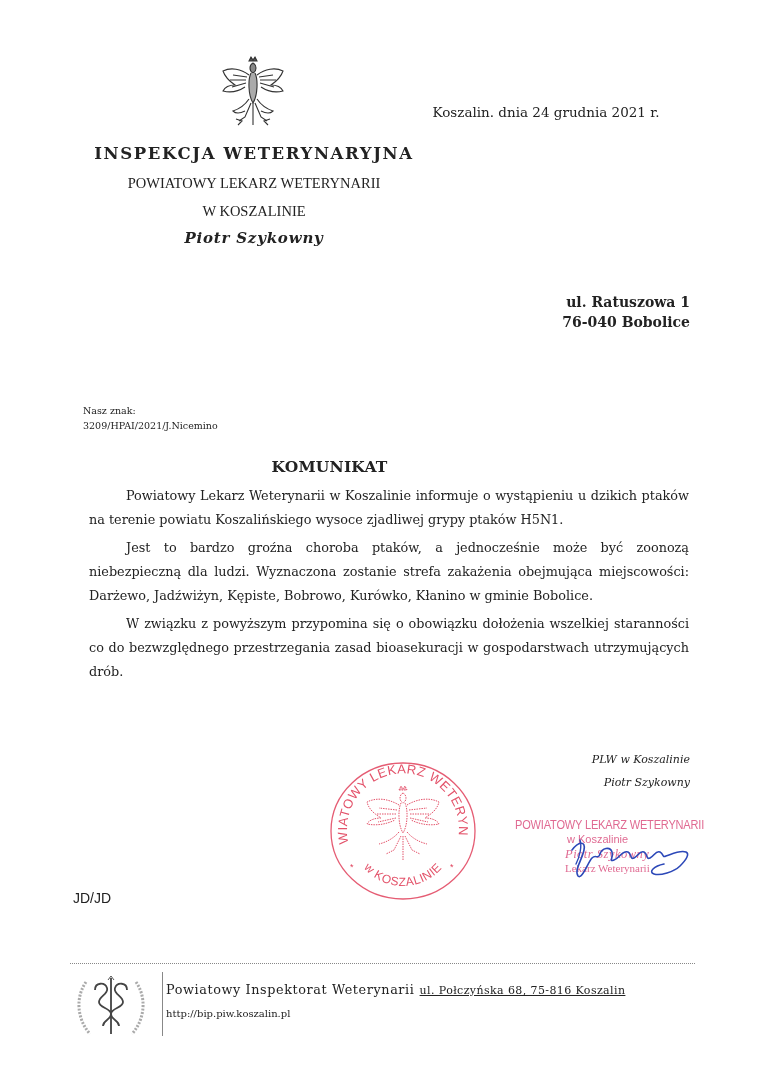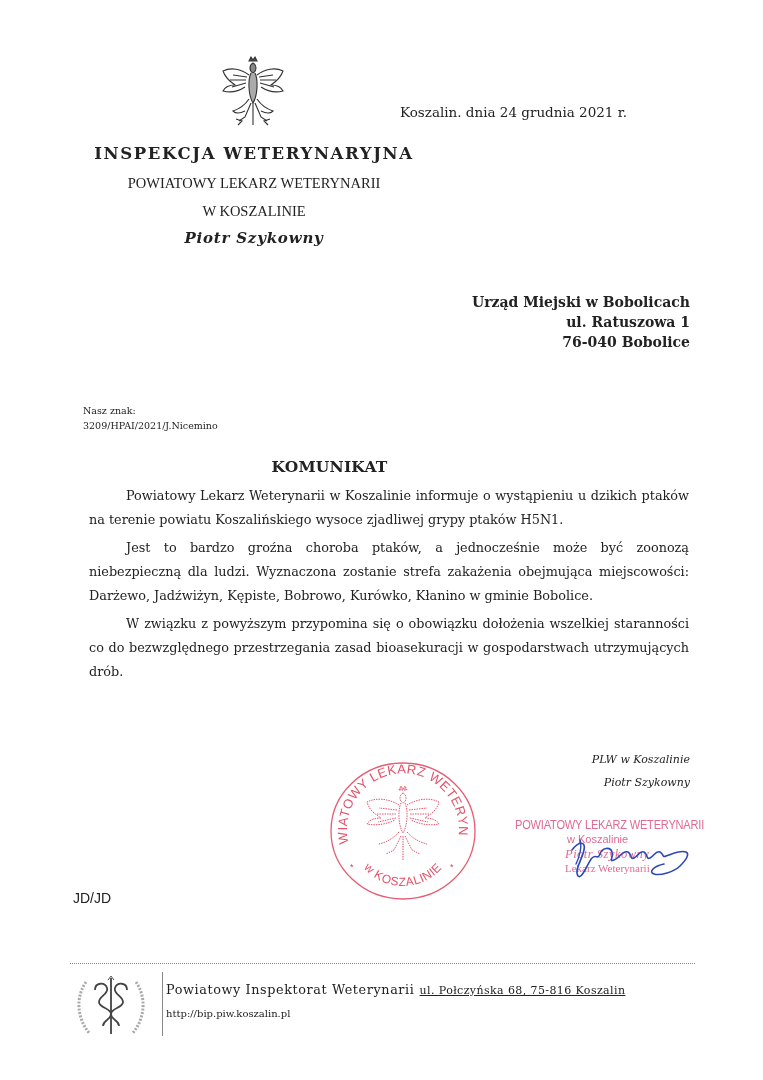--- a/index.html
+++ b/index.html
@@ -6,21 +6,21 @@
   body { width: 763px; height: 1080px; position: relative; overflow: hidden; color: #1e1e1e; font-family: "DejaVu Serif", serif; }
   .abs { position: absolute; }
 
   
   #eagle { left: 218px; top: 55px; width: 70px; height: 78px; }
   #org-title { left: 84px; top: 144px; width: 340px; text-align: center; font-family: "DejaVu Serif", serif; font-weight: bold; font-size: 16.5px; letter-spacing: 1.6px; color: #222; }
   #org-sub1 { left: 84px; top: 175px; width: 340px; text-align: center; font-family: "Liberation Serif", serif; font-size: 14.5px; color: #222; }
   #org-sub2 { left: 84px; top: 203px; width: 340px; text-align: center; font-family: "Liberation Serif", serif; font-size: 14.5px; color: #222; }
   #org-person { left: 84px; top: 229px; width: 340px; text-align: center; font-family: "DejaVu Serif", serif; font-weight: bold; font-style: italic; font-size: 15px; letter-spacing: 0.8px; color: #222; }
 
-  #date-line { left: 400px; top: 104px; width: 292px; text-align: left; font-family: "DejaVu Serif", serif; font-size: 13.5px; color: #222; }
+  #date-line { left: 400px; top: 104px; width: 292px; text-align: center; font-family: "DejaVu Serif", serif; font-size: 13.5px; color: #222; }
 
   
   #recipient { right: 73px; top: 292px; text-align: right; font-family: "DejaVu Serif", serif; font-weight: bold; font-size: 14px; line-height: 20px; color: #222; }
 
   
   #ref { left: 83px; top: 403px; font-family: "DejaVu Serif", serif; font-size: 9.5px; line-height: 15px; color: #222; }
 
   
   #komunikat { left: 0; width: 659px; top: 457px; text-align: center; font-family: "DejaVu Serif", serif; font-weight: bold; font-size: 15.5px; color: #222; letter-spacing: 0.2px; }
 
@@ -71,21 +71,20 @@
 </svg>
 
 <div id="org-title" class="abs">INSPEKCJA WETERYNARYJNA</div>
 <div id="org-sub1" class="abs">POWIATOWY LEKARZ WETERYNARII</div>
 <div id="org-sub2" class="abs">W KOSZALINIE</div>
 <div id="org-person" class="abs">Piotr Szykowny</div>
 
 <div id="date-line" class="abs">Koszalin. dnia 24 grudnia 2021 r.</div>
 
 <div id="recipient" class="abs">
-  <div>Urząd Miejski w Bobolicach</div>
   <div>ul. Ratuszowa 1</div>
   <div>76-040 Bobolice</div>
 </div>
 
 <div id="ref" class="abs">
   <div>Nasz znak:</div>
   <div>3209/HPAI/2021/J.Nicemino</div>
 </div>
 
 <div id="komunikat" class="abs">KOMUNIKAT</div>

